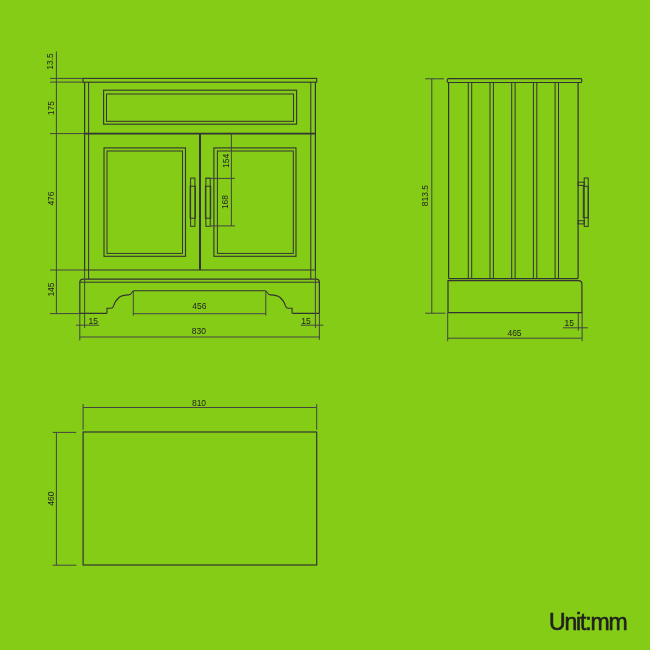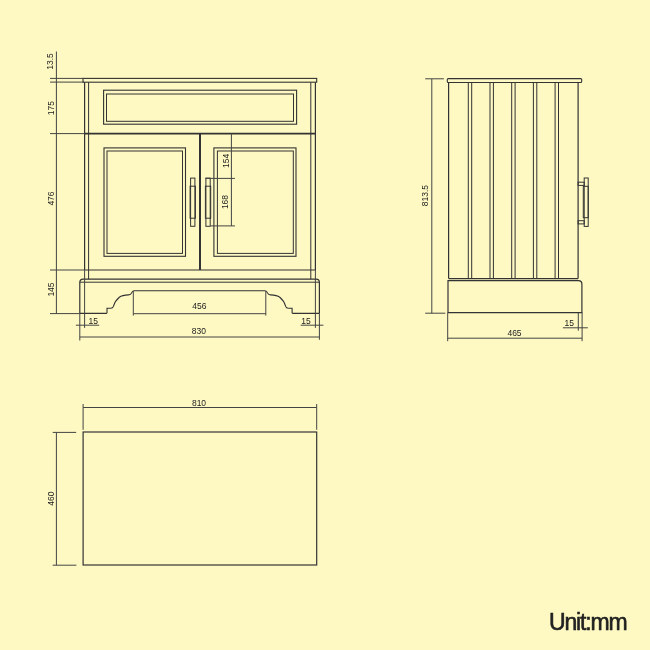--- a/index.html
+++ b/index.html
@@ -1,16 +1,16 @@
 <!DOCTYPE html>
 <html><head>
 <meta charset="utf-8">
 <style>
   html,body{margin:0;padding:0;background:#fff;}
-  .wrap{width:650px;height:650px;position:relative;background:#fef9c3;overflow:hidden;text-decoration:underline;}
+  .wrap{width:650px;height:650px;position:relative;background:#84cc16;overflow:hidden;text-decoration:underline;}
   svg{display:block;}
   text{font-family:"Liberation Sans",sans-serif;fill:#222;}
 </style>
 </head>
 <body>
 <div class="wrap">
 <svg width="650" height="650" viewBox="0 0 650 650" fill="none">
 
 <g stroke="#333" stroke-width="1.1">
   <rect x="83" y="78.4" width="233.7" height="3.8"></rect>

